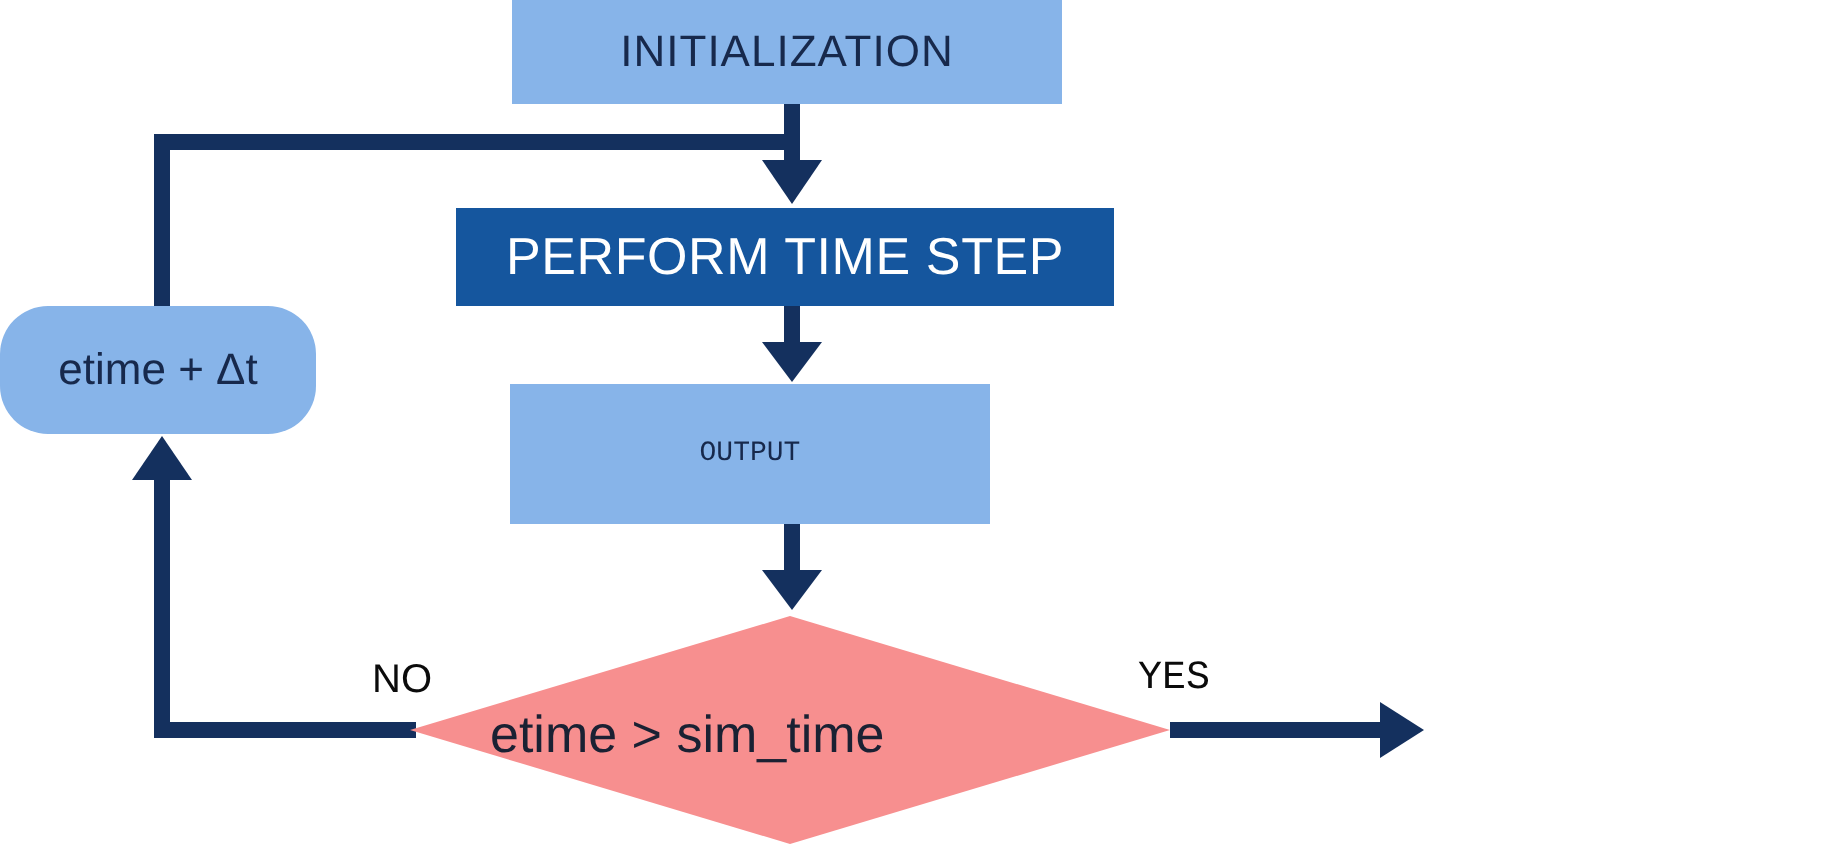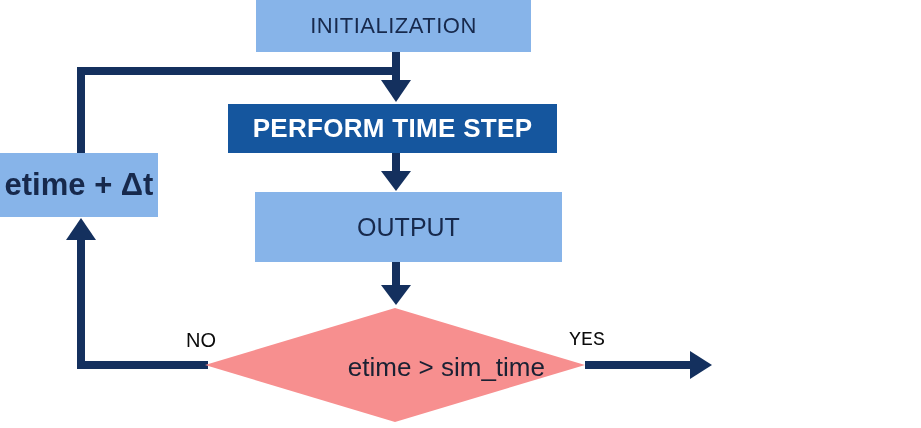--- a/index.html
+++ b/index.html
@@ -39,33 +39,33 @@
     align-items: center;
     justify-content: center;
     text-align: center;
     z-index: 2;
     color: var(--node-text);
   }
   .node--process { background: var(--node-fill); }
   .node--accent {
     background: var(--accent-fill);
     color: var(--accent-text);
-    font-weight: bold;
+    font-weight: normal;
   }
   .node-init     { left: 256px; top: 0;     width: 275px; height: 52px; font-size: 22px; letter-spacing: 0.5px; }
   .node-perform  { left: 228px; top: 104px; width: 329px; height: 49px; font-size: 26px; letter-spacing: 0.3px; }
-  .node-output   { left: 255px; top: 192px; width: 307px; height: 70px; font-size: 25px; line-height: 30px; }
-  .node-etime    { left: 0;     top: 153px; width: 158px; height: 64px; font-size: 31px; font-weight: bold; }
+  .node-output   { left: 255px; top: 192px; width: 240px; height: 70px; font-size: 14px; line-height: 30px; font-family: Liberation Mono, monospace; }
+  .node-etime    { left: 0;     top: 153px; width: 158px; height: 64px; font-size: 22px; font-weight: normal; border-radius: 24px; }
   .node-finalize { left: 713px; top: 340px; width: 208px; height: 52px; font-size: 23px; letter-spacing: 0.5px; }
   .decision-label {
     position: absolute;
     left: 245px; top: 352px;
     width: 300px; height: 30px;
     line-height: 30px;
-    text-align: right;
+    text-align: left;
     font-size: 26px;
     color: #1A2133;
     z-index: 2;
   }
   .edge-label {
     position: absolute;
     font-size: 20px;
     color: var(--label-text);
     z-index: 2;
   }

